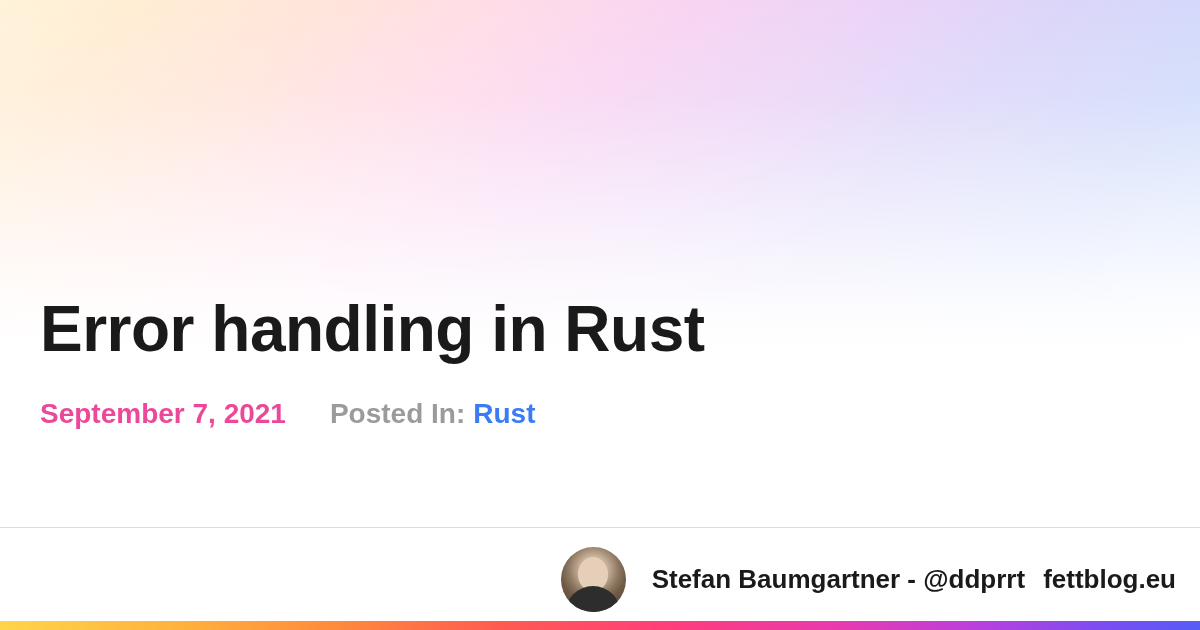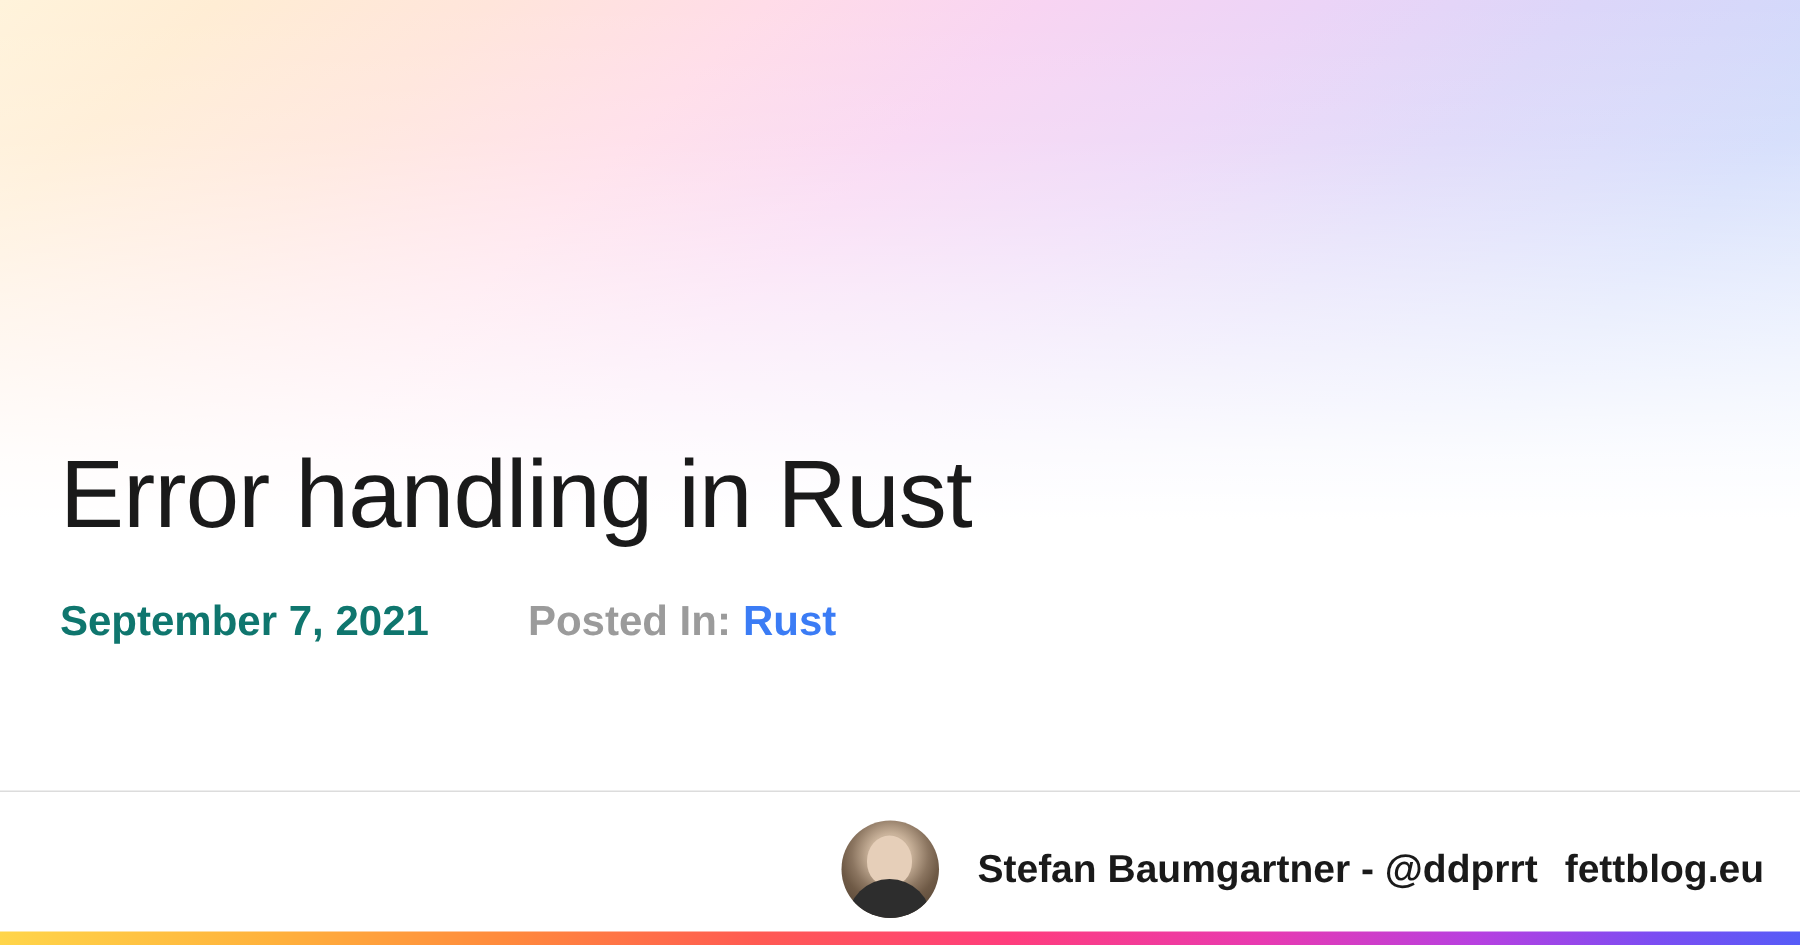--- a/index.html
+++ b/index.html
@@ -56,48 +56,47 @@
 
     .content {
       position: absolute;
       left: 40px;
       right: 40px;
       bottom: 200px;
     }
 
     .title {
       font-size: 64px;
-      font-weight: 400;
+      font-weight: 700;
       color: #1a1a1a;
       line-height: 1.1;
       letter-spacing: -0.5px;
     }
 
     .meta-row {
       margin-top: 34px;
       display: flex;
       align-items: baseline;
       gap: 44px;
       font-size: 28px;
       font-weight: 600;
     }
 
     .date {
-      color: #0f766e;
+      color: #ec4899;
     }
 
     .posted-in-group {
       display: flex;
       align-items: baseline;
       gap: 8px;
     }
 
     .posted-in-label {
       color: #9b9b9b;
-      margin-left: 22px;
     }
 
     .category {
       color: #3b7cf5;
     }
 
     .footer {
       position: absolute;
       left: 0;
       right: 0;

